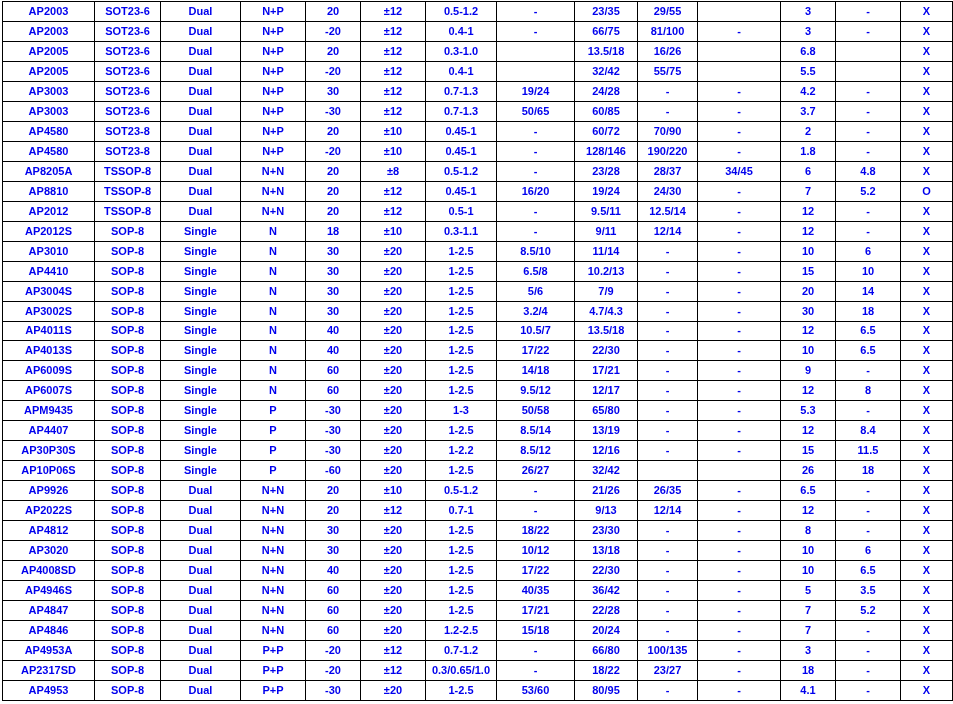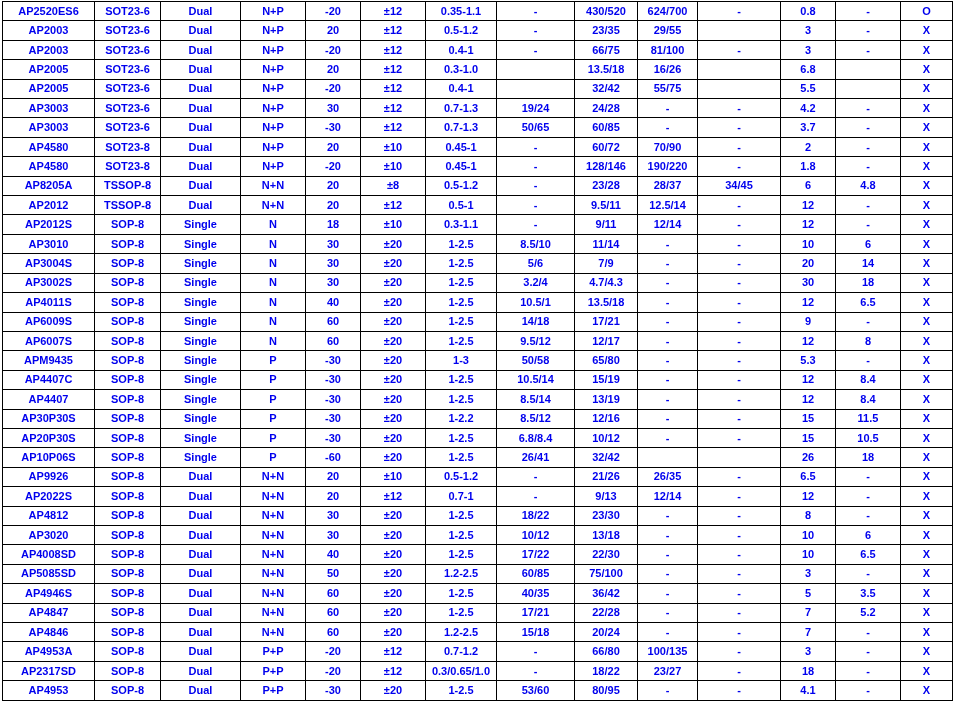--- a/index.html
+++ b/index.html
@@ -47,36 +47,20 @@
     <col style="width:78px">
     <col style="width:63px">
     <col style="width:60px">
     <col style="width:83px">
     <col style="width:55px">
     <col style="width:65px">
     <col style="width:52px">
   </colgroup>
   <tbody data-name="parts-table-body">
       <tr data-name="table-row">
-        <td data-name="table-cell">AP2520ES6</td>
-        <td data-name="table-cell">SOT23-6</td>
-        <td data-name="table-cell">Dual</td>
-        <td data-name="table-cell">N+P</td>
-        <td data-name="table-cell">-20</td>
-        <td data-name="table-cell">±12</td>
-        <td data-name="table-cell">0.35-1.1</td>
-        <td data-name="table-cell">-</td>
-        <td data-name="table-cell">430/520</td>
-        <td data-name="table-cell">624/700</td>
-        <td data-name="table-cell">-</td>
-        <td data-name="table-cell">0.8</td>
-        <td data-name="table-cell">-</td>
-        <td data-name="table-cell">O</td>
-      </tr>
-      <tr data-name="table-row">
         <td data-name="table-cell">AP2003</td>
         <td data-name="table-cell">SOT23-6</td>
         <td data-name="table-cell">Dual</td>
         <td data-name="table-cell">N+P</td>
         <td data-name="table-cell">20</td>
         <td data-name="table-cell">±12</td>
         <td data-name="table-cell">0.5-1.2</td>
         <td data-name="table-cell">-</td>
         <td data-name="table-cell">23/35</td>
         <td data-name="table-cell">29/55</td>
@@ -207,20 +191,36 @@
         <td data-name="table-cell">0.5-1.2</td>
         <td data-name="table-cell">-</td>
         <td data-name="table-cell">23/28</td>
         <td data-name="table-cell">28/37</td>
         <td data-name="table-cell">34/45</td>
         <td data-name="table-cell">6</td>
         <td data-name="table-cell">4.8</td>
         <td data-name="table-cell">X</td>
       </tr>
       <tr data-name="table-row">
+        <td data-name="table-cell">AP8810</td>
+        <td data-name="table-cell">TSSOP-8</td>
+        <td data-name="table-cell">Dual</td>
+        <td data-name="table-cell">N+N</td>
+        <td data-name="table-cell">20</td>
+        <td data-name="table-cell">±12</td>
+        <td data-name="table-cell">0.45-1</td>
+        <td data-name="table-cell">16/20</td>
+        <td data-name="table-cell">19/24</td>
+        <td data-name="table-cell">24/30</td>
+        <td data-name="table-cell">-</td>
+        <td data-name="table-cell">7</td>
+        <td data-name="table-cell">5.2</td>
+        <td data-name="table-cell">O</td>
+      </tr>
+      <tr data-name="table-row">
         <td data-name="table-cell">AP2012</td>
         <td data-name="table-cell">TSSOP-8</td>
         <td data-name="table-cell">Dual</td>
         <td data-name="table-cell">N+N</td>
         <td data-name="table-cell">20</td>
         <td data-name="table-cell">±12</td>
         <td data-name="table-cell">0.5-1</td>
         <td data-name="table-cell">-</td>
         <td data-name="table-cell">9.5/11</td>
         <td data-name="table-cell">12.5/14</td>
@@ -255,20 +255,36 @@
         <td data-name="table-cell">1-2.5</td>
         <td data-name="table-cell">8.5/10</td>
         <td data-name="table-cell">11/14</td>
         <td data-name="table-cell">-</td>
         <td data-name="table-cell">-</td>
         <td data-name="table-cell">10</td>
         <td data-name="table-cell">6</td>
         <td data-name="table-cell">X</td>
       </tr>
       <tr data-name="table-row">
+        <td data-name="table-cell">AP4410</td>
+        <td data-name="table-cell">SOP-8</td>
+        <td data-name="table-cell">Single</td>
+        <td data-name="table-cell">N</td>
+        <td data-name="table-cell">30</td>
+        <td data-name="table-cell">±20</td>
+        <td data-name="table-cell">1-2.5</td>
+        <td data-name="table-cell">6.5/8</td>
+        <td data-name="table-cell">10.2/13</td>
+        <td data-name="table-cell">-</td>
+        <td data-name="table-cell">-</td>
+        <td data-name="table-cell">15</td>
+        <td data-name="table-cell">10</td>
+        <td data-name="table-cell">X</td>
+      </tr>
+      <tr data-name="table-row">
         <td data-name="table-cell">AP3004S</td>
         <td data-name="table-cell">SOP-8</td>
         <td data-name="table-cell">Single</td>
         <td data-name="table-cell">N</td>
         <td data-name="table-cell">30</td>
         <td data-name="table-cell">±20</td>
         <td data-name="table-cell">1-2.5</td>
         <td data-name="table-cell">5/6</td>
         <td data-name="table-cell">7/9</td>
         <td data-name="table-cell">-</td>
@@ -294,25 +310,41 @@
         <td data-name="table-cell">X</td>
       </tr>
       <tr data-name="table-row">
         <td data-name="table-cell">AP4011S</td>
         <td data-name="table-cell">SOP-8</td>
         <td data-name="table-cell">Single</td>
         <td data-name="table-cell">N</td>
         <td data-name="table-cell">40</td>
         <td data-name="table-cell">±20</td>
         <td data-name="table-cell">1-2.5</td>
-        <td data-name="table-cell">10.5/1</td>
+        <td data-name="table-cell">10.5/7</td>
         <td data-name="table-cell">13.5/18</td>
         <td data-name="table-cell">-</td>
         <td data-name="table-cell">-</td>
         <td data-name="table-cell">12</td>
+        <td data-name="table-cell">6.5</td>
+        <td data-name="table-cell">X</td>
+      </tr>
+      <tr data-name="table-row">
+        <td data-name="table-cell">AP4013S</td>
+        <td data-name="table-cell">SOP-8</td>
+        <td data-name="table-cell">Single</td>
+        <td data-name="table-cell">N</td>
+        <td data-name="table-cell">40</td>
+        <td data-name="table-cell">±20</td>
+        <td data-name="table-cell">1-2.5</td>
+        <td data-name="table-cell">17/22</td>
+        <td data-name="table-cell">22/30</td>
+        <td data-name="table-cell">-</td>
+        <td data-name="table-cell">-</td>
+        <td data-name="table-cell">10</td>
         <td data-name="table-cell">6.5</td>
         <td data-name="table-cell">X</td>
       </tr>
       <tr data-name="table-row">
         <td data-name="table-cell">AP6009S</td>
         <td data-name="table-cell">SOP-8</td>
         <td data-name="table-cell">Single</td>
         <td data-name="table-cell">N</td>
         <td data-name="table-cell">60</td>
         <td data-name="table-cell">±20</td>
@@ -351,36 +383,20 @@
         <td data-name="table-cell">1-3</td>
         <td data-name="table-cell">50/58</td>
         <td data-name="table-cell">65/80</td>
         <td data-name="table-cell">-</td>
         <td data-name="table-cell">-</td>
         <td data-name="table-cell">5.3</td>
         <td data-name="table-cell">-</td>
         <td data-name="table-cell">X</td>
       </tr>
       <tr data-name="table-row">
-        <td data-name="table-cell">AP4407C</td>
-        <td data-name="table-cell">SOP-8</td>
-        <td data-name="table-cell">Single</td>
-        <td data-name="table-cell">P</td>
-        <td data-name="table-cell">-30</td>
-        <td data-name="table-cell">±20</td>
-        <td data-name="table-cell">1-2.5</td>
-        <td data-name="table-cell">10.5/14</td>
-        <td data-name="table-cell">15/19</td>
-        <td data-name="table-cell">-</td>
-        <td data-name="table-cell">-</td>
-        <td data-name="table-cell">12</td>
-        <td data-name="table-cell">8.4</td>
-        <td data-name="table-cell">X</td>
-      </tr>
-      <tr data-name="table-row">
         <td data-name="table-cell">AP4407</td>
         <td data-name="table-cell">SOP-8</td>
         <td data-name="table-cell">Single</td>
         <td data-name="table-cell">P</td>
         <td data-name="table-cell">-30</td>
         <td data-name="table-cell">±20</td>
         <td data-name="table-cell">1-2.5</td>
         <td data-name="table-cell">8.5/14</td>
         <td data-name="table-cell">13/19</td>
         <td data-name="table-cell">-</td>
@@ -399,44 +415,28 @@
         <td data-name="table-cell">1-2.2</td>
         <td data-name="table-cell">8.5/12</td>
         <td data-name="table-cell">12/16</td>
         <td data-name="table-cell">-</td>
         <td data-name="table-cell">-</td>
         <td data-name="table-cell">15</td>
         <td data-name="table-cell">11.5</td>
         <td data-name="table-cell">X</td>
       </tr>
       <tr data-name="table-row">
-        <td data-name="table-cell">AP20P30S</td>
-        <td data-name="table-cell">SOP-8</td>
-        <td data-name="table-cell">Single</td>
-        <td data-name="table-cell">P</td>
-        <td data-name="table-cell">-30</td>
-        <td data-name="table-cell">±20</td>
-        <td data-name="table-cell">1-2.5</td>
-        <td data-name="table-cell">6.8/8.4</td>
-        <td data-name="table-cell">10/12</td>
-        <td data-name="table-cell">-</td>
-        <td data-name="table-cell">-</td>
-        <td data-name="table-cell">15</td>
-        <td data-name="table-cell">10.5</td>
-        <td data-name="table-cell">X</td>
-      </tr>
-      <tr data-name="table-row">
         <td data-name="table-cell">AP10P06S</td>
         <td data-name="table-cell">SOP-8</td>
         <td data-name="table-cell">Single</td>
         <td data-name="table-cell">P</td>
         <td data-name="table-cell">-60</td>
         <td data-name="table-cell">±20</td>
         <td data-name="table-cell">1-2.5</td>
-        <td data-name="table-cell">26/41</td>
+        <td data-name="table-cell">26/27</td>
         <td data-name="table-cell">32/42</td>
         <td data-name="table-cell"></td>
         <td data-name="table-cell"></td>
         <td data-name="table-cell">26</td>
         <td data-name="table-cell">18</td>
         <td data-name="table-cell">X</td>
       </tr>
       <tr data-name="table-row">
         <td data-name="table-cell">AP9926</td>
         <td data-name="table-cell">SOP-8</td>
@@ -508,36 +508,20 @@
         <td data-name="table-cell">N+N</td>
         <td data-name="table-cell">40</td>
         <td data-name="table-cell">±20</td>
         <td data-name="table-cell">1-2.5</td>
         <td data-name="table-cell">17/22</td>
         <td data-name="table-cell">22/30</td>
         <td data-name="table-cell">-</td>
         <td data-name="table-cell">-</td>
         <td data-name="table-cell">10</td>
         <td data-name="table-cell">6.5</td>
-        <td data-name="table-cell">X</td>
-      </tr>
-      <tr data-name="table-row">
-        <td data-name="table-cell">AP5085SD</td>
-        <td data-name="table-cell">SOP-8</td>
-        <td data-name="table-cell">Dual</td>
-        <td data-name="table-cell">N+N</td>
-        <td data-name="table-cell">50</td>
-        <td data-name="table-cell">±20</td>
-        <td data-name="table-cell">1.2-2.5</td>
-        <td data-name="table-cell">60/85</td>
-        <td data-name="table-cell">75/100</td>
-        <td data-name="table-cell">-</td>
-        <td data-name="table-cell">-</td>
-        <td data-name="table-cell">3</td>
-        <td data-name="table-cell">-</td>
         <td data-name="table-cell">X</td>
       </tr>
       <tr data-name="table-row">
         <td data-name="table-cell">AP4946S</td>
         <td data-name="table-cell">SOP-8</td>
         <td data-name="table-cell">Dual</td>
         <td data-name="table-cell">N+N</td>
         <td data-name="table-cell">60</td>
         <td data-name="table-cell">±20</td>
         <td data-name="table-cell">1-2.5</td>

